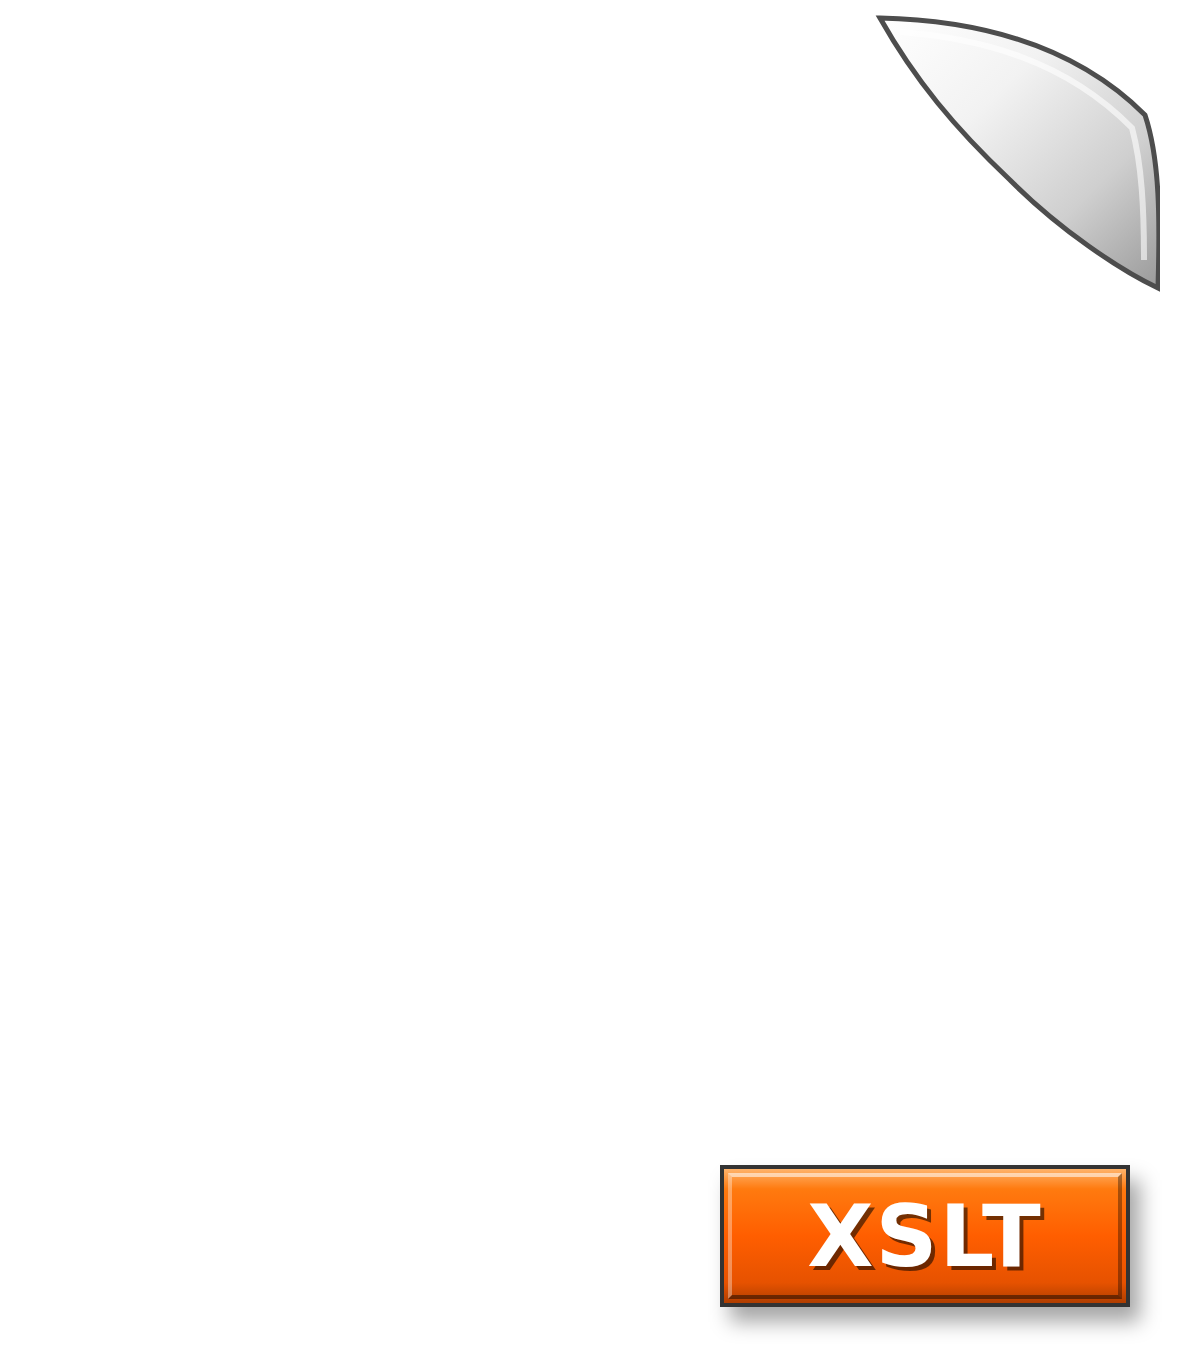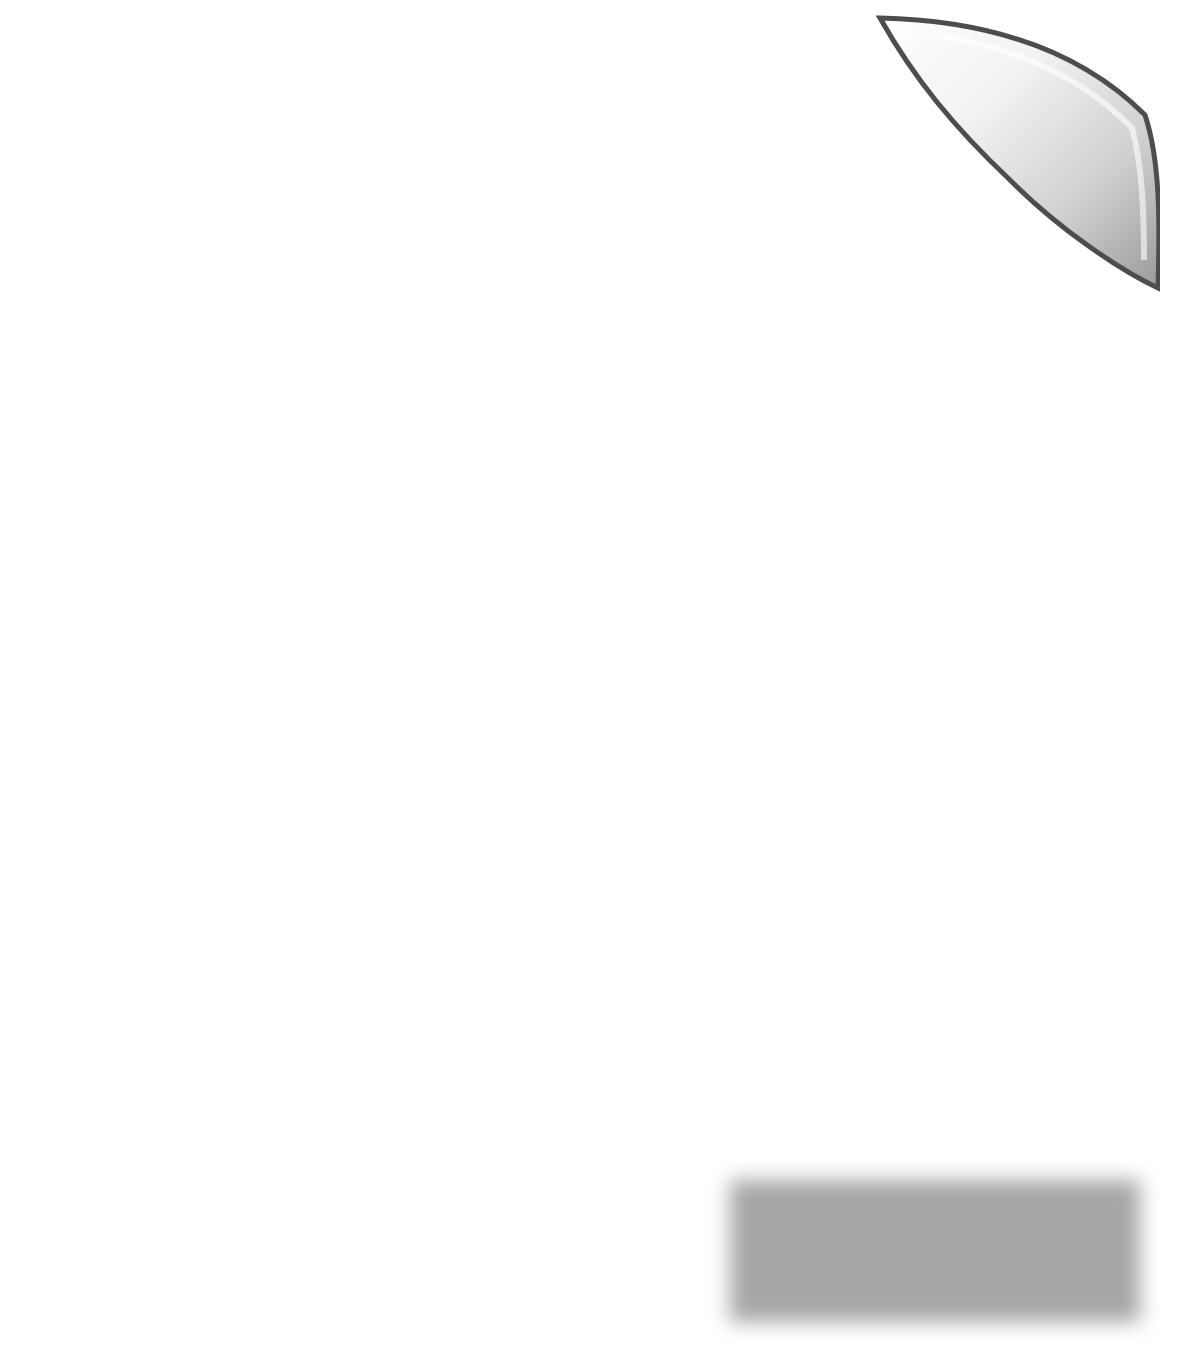--- a/index.html
+++ b/index.html
@@ -158,14 +158,18 @@
                C 110 10, 210 30, 285 105
                C 300 150, 300 210, 298 278
                C 260 260, 200 220, 150 170
                C 95 118, 55 70, 20 8 Z" fill="url(#curlGrad)" stroke="#4d4d4d" stroke-width="5"></path>
 
       <path d="M 40 22 C 120 28, 205 50, 272 118 C 282 155, 284 200, 284 250" fill="none" stroke="rgba(255,255,255,0.6)" stroke-width="6"></path>
     </svg>
   </div>
 
   <div class="badge-shadow"></div>
+  <div class="badge">
+    <div class="badge-inner-top"></div>
+    <span class="badge-text">XSLT</span>
+  </div>
 
 </div>
 
 </body></html>

